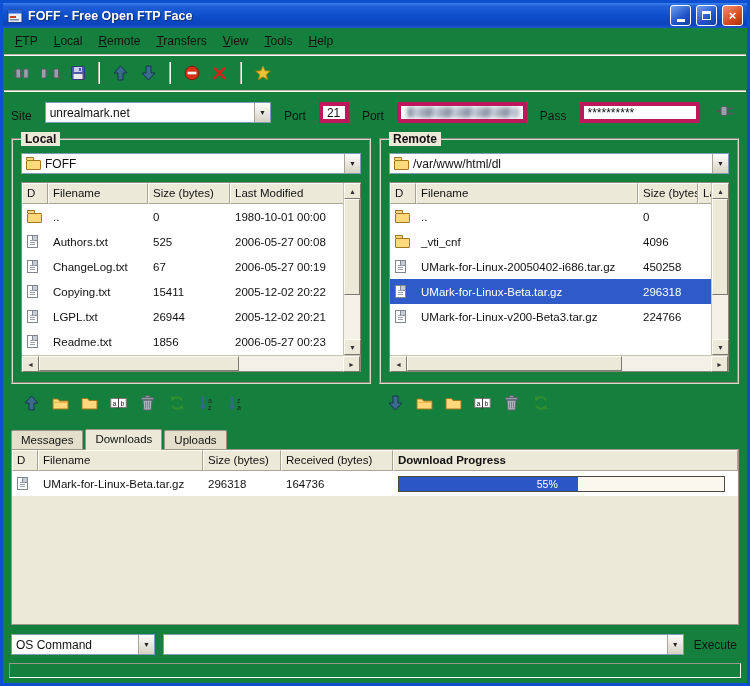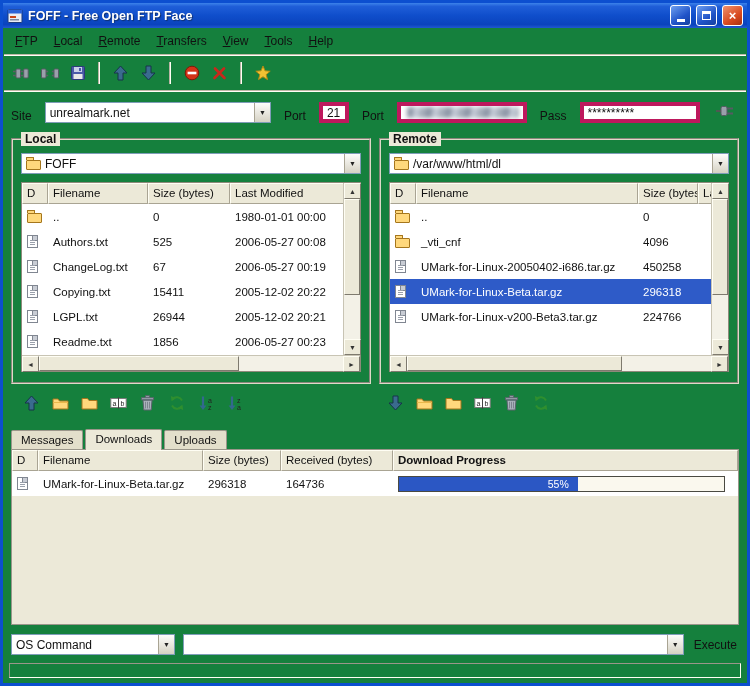--- a/index.html
+++ b/index.html
@@ -86,24 +86,24 @@
   .minirow{display:flex;padding:6px 8px 2px;flex:none;}
   .minigrp{flex:1;display:flex;gap:4px;padding-left:8px;min-width:0;}
   .minibtn{width:25px;height:25px;display:flex;align-items:center;justify-content:center;}
   
   .tab-section{flex:1;display:flex;flex-direction:column;padding:12px 8px 0;min-height:0;}
   .tabs{display:flex;align-items:flex-end;flex:none;}
   .tab{padding:3px 9px 4px;font-size:11.5px;background:#e3dfcb;border:1px solid #9a968a;border-bottom:none;border-radius:2px 2px 0 0;margin-right:2px;height:19px;color:#111;}
   .tab.active{background:#ece9d8;height:21px;position:relative;z-index:2;margin-bottom:-1px;}
   .tab-content{flex:1;border:1px solid #9a968a;background:#ece9d8;position:relative;z-index:1;display:flex;flex-direction:column;min-height:0;overflow:hidden;}
   .pbar{flex:1;height:16px;border:1px solid #4a4a42;background:#faf8ee;display:flex;margin-right:8px;min-width:0;}
-  .pfill{display:flex;align-items:center;justify-content:flex-end;color:#fff;font-size:10.5px;padding-right:9px;}
+  .pfill{display:flex;align-items:center;justify-content:flex-end;color:#fff;font-size:10.5px;padding-right:20px;}
   
   .cmdbar{display:flex;align-items:center;gap:8px;padding:9px 8px 2px;flex:none;}
-  .cmd-combo{width:164px;flex:none;}
+  .cmd-combo{width:144px;flex:none;}
   .cmd-input{flex:1;min-width:0;}
   .execute{font-size:12px;color:#111;padding:2px 2px;flex:none;}
   .statusbar{height:15px;flex:none;margin:6px 6px 5px;border:1px solid;border-color:#9a968a #fffef4 #fffef4 #9a968a;}
 </style>
 </head>
 <body>
 
 <div class="window">
 
   <div class="titlebar">
@@ -258,21 +258,21 @@
                 <div class="hcell" style="width: 82px; min-width: 82px;">Size (bytes)</div>
                 <div class="hcell" style="width: 130px; min-width: 130px;">Last Modified</div>
               </div>
             <div class="tbody" id="local-body">
                 <div class="frow">
                   <div class="fcell" style="width: 26px; min-width: 26px;">
                     <span class="fico"></span>
                   </div>
                   <div class="fcell" style="width: 100px; min-width: 100px;">..</div>
                   <div class="fcell" style="width: 82px; min-width: 82px;">0</div>
-                  <div class="fcell" style="width: 130px; min-width: 130px;">1980-01-01 00:00</div>
+                  <div class="fcell" style="width: 130px; min-width: 130px;">1980-10-01 00:00</div>
                 </div>
                 <div class="frow">
                   <div class="fcell" style="width: 26px; min-width: 26px;">
                     <span class="pico"></span>
                   </div>
                   <div class="fcell" style="width: 100px; min-width: 100px;">Authors.txt</div>
                   <div class="fcell" style="width: 82px; min-width: 82px;">525</div>
                   <div class="fcell" style="width: 130px; min-width: 130px;">2006-05-27 00:08</div>
                 </div>
                 <div class="frow">

